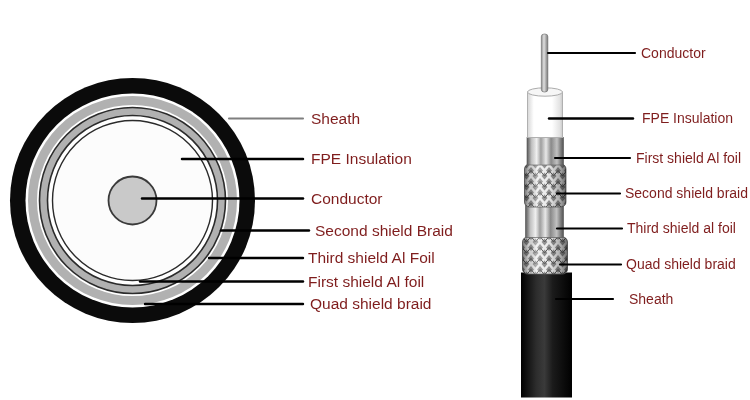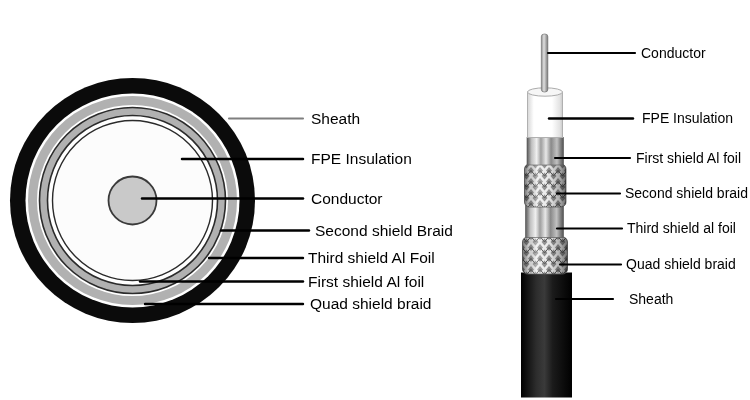--- a/index.html
+++ b/index.html
@@ -7,21 +7,21 @@
     position:relative;
     width:750px;height:400px;
     background:#ffffff;
     font-family:"Liberation Sans", sans-serif;
     overflow:hidden;
   }
   .stage svg{position:absolute;left:0;top:0;}
   .lbl{
     position:absolute;
     white-space:nowrap;
-    color:#000000;
+    color:#7f1d1d;
     user-select:none;
   }
   .lbl.left{font-size:15.5px;line-height:19px;}
   .lbl.right{font-size:14px;line-height:17px;}
 </style>
 </head>
 <body>
 
 <div class="stage">
 

